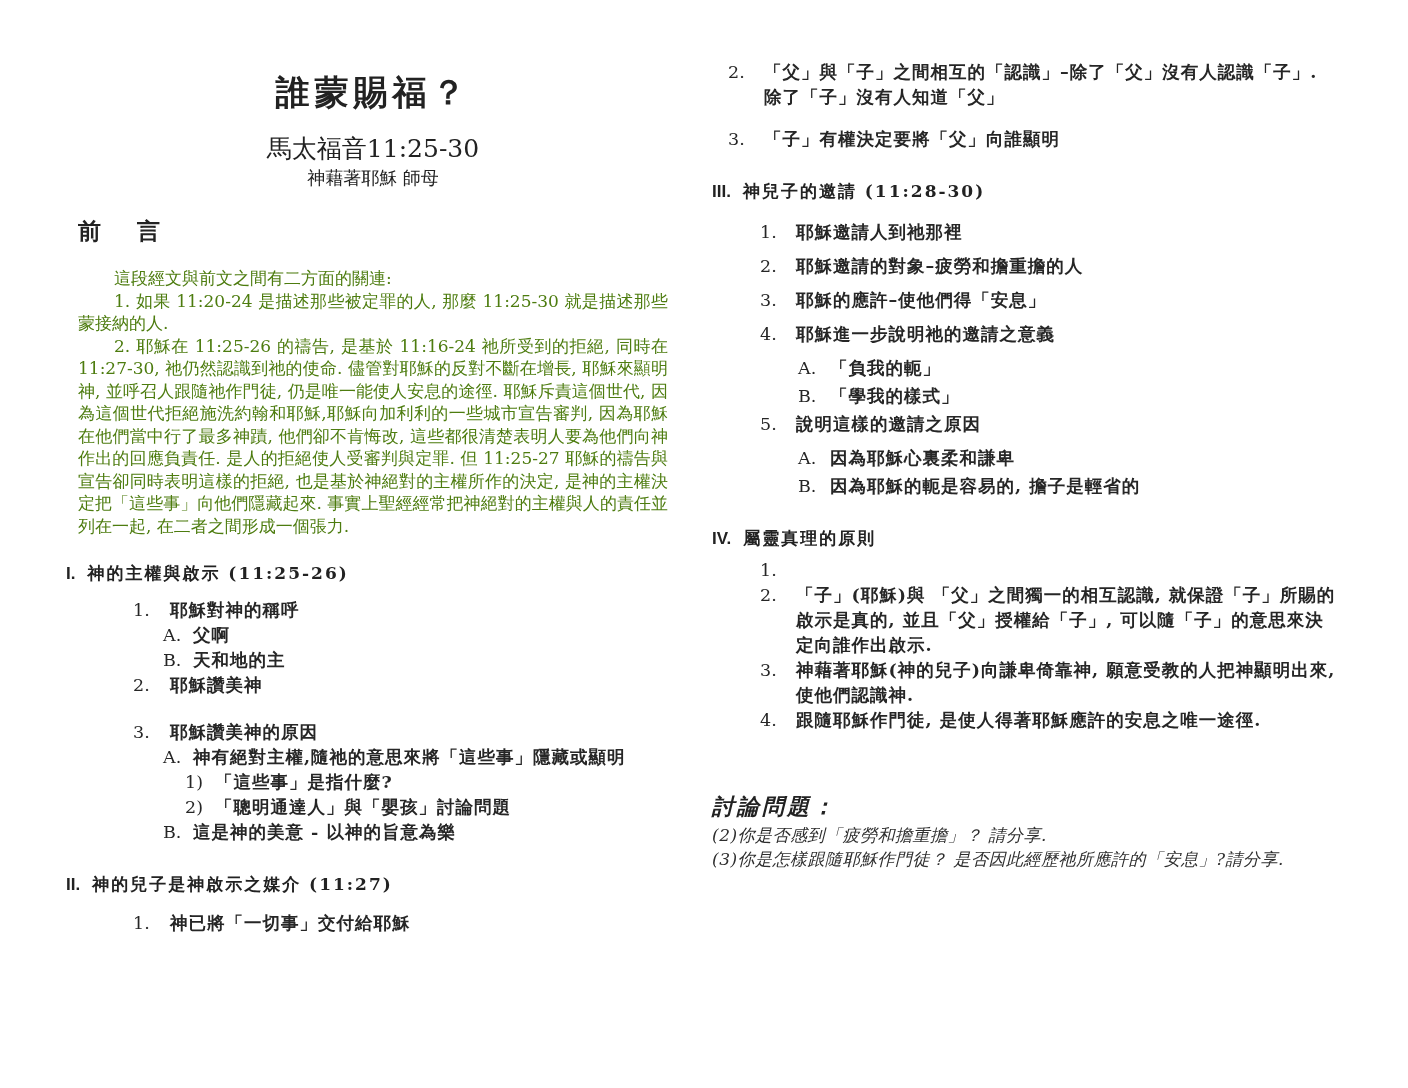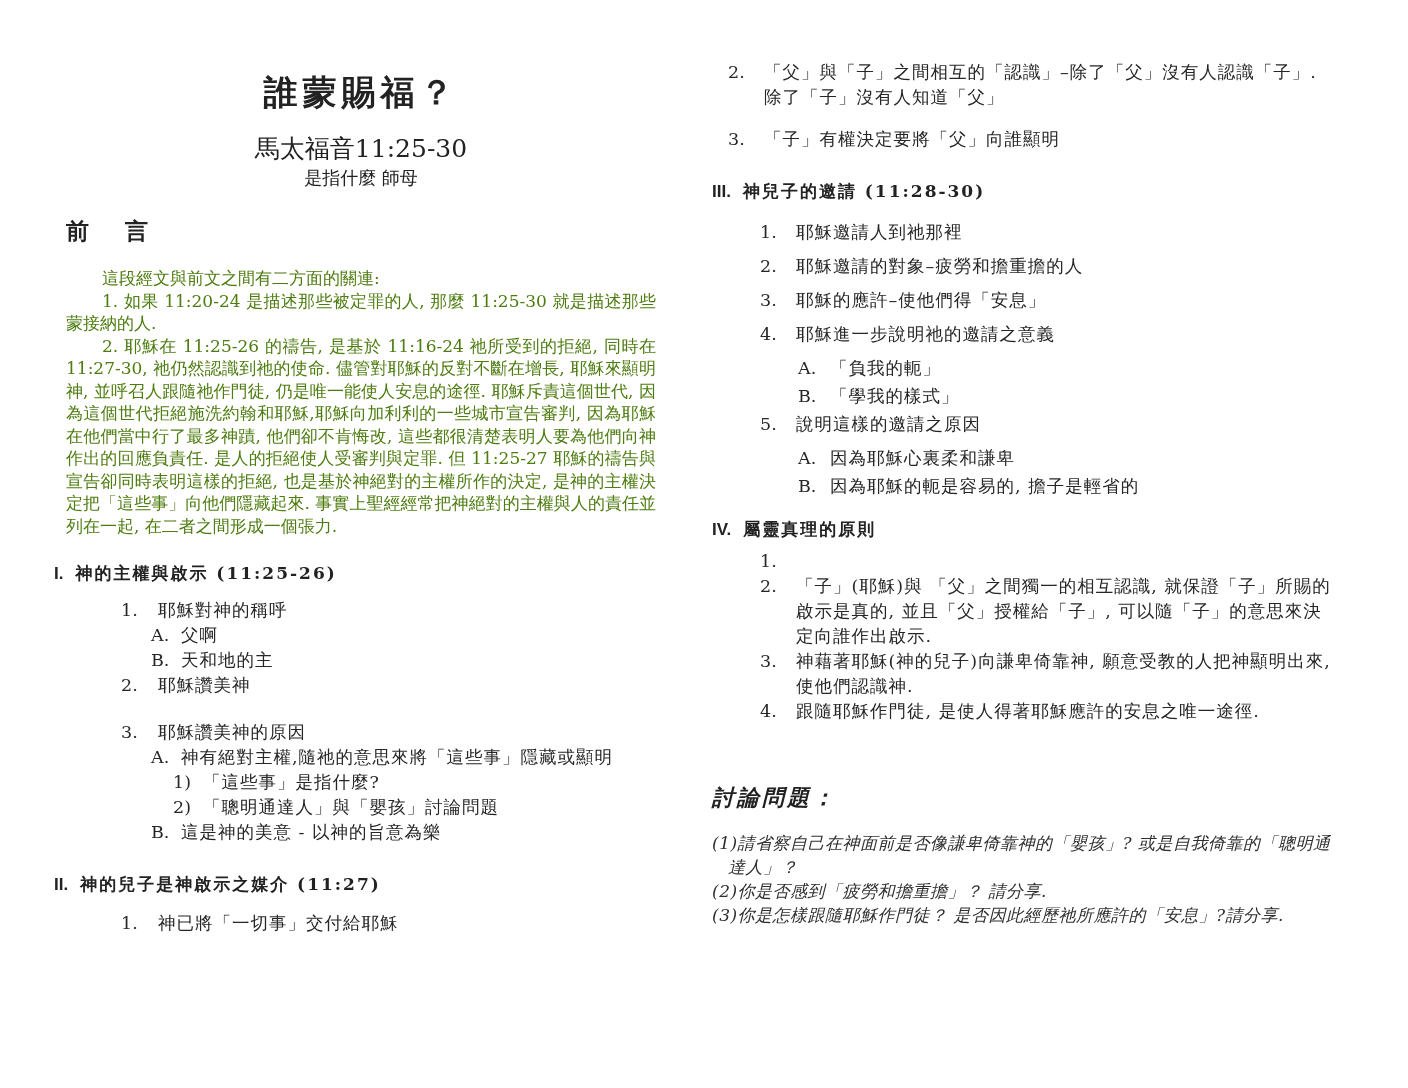--- a/index.html
+++ b/index.html
@@ -5,21 +5,21 @@
   html, body { margin:0; padding:0; background:#e8e8e8; }
   .page {
     position:relative;
     width:1408px; height:1088px;
     background:#ffffff;
     color:#222222;
     font-family:"DejaVu Serif","Liberation Serif",serif;
     overflow:hidden;
   }
   .col { position:absolute; top:0; }
-  .col-left  { left:66px;  width:590px; }
+  .col-left  { left:78px;  width:590px; }
   .col-right { left:712px; width:628px; }
 
   
   .title-block { text-align:center; padding-top:72px; }
   .doc-title { font-size:34px; font-weight:bold; letter-spacing:5px; line-height:40px; margin:0; }
   .scripture { font-size:25px; margin-top:25px; line-height:24px; }
   .author    { font-size:18px; margin-top:6px; line-height:22px; }
 
   
   .preface-heading { font-size:23px; font-weight:bold; letter-spacing:14px; margin:28px 0 0 0; line-height:28px; }
@@ -27,21 +27,21 @@
   .preface p { font-size:17px; line-height:22.5px; margin:0; text-indent:36px; text-align:justify; color:#4d7c0f; }
 
   
   .sec-head { font-size:17px; font-weight:bold; line-height:30px; display:flex; align-items:baseline; }
   .col-left .sec-head { margin-left:-12px; }
   .sec-num { font-family:"Liberation Sans","DejaVu Sans",sans-serif; font-weight:bold; flex:none; padding-right:12px; }
   .sec-title { letter-spacing:2px; }
 
   .row { display:flex; font-size:17.5px; line-height:25px; color:#262626; }
   .row .m { flex:none; }
-  .row .t { letter-spacing:1px; }
+  .row .t { letter-spacing:1px;font-weight:bold; }
 
   
   .col-left .lvl1 { padding-left:55px; }  .col-left .lvl1 .m { width:37px; }
   .col-left .lvl2 { padding-left:85px; }  .col-left .lvl2 .m { width:30px; }
   .col-left .lvl3 { padding-left:107px; } .col-left .lvl3 .m { width:30px; }
 
   
   .col-right .lvl0 { padding-left:16px; } .col-right .lvl0 .m { width:36px; }
   .col-right .lvl1 { padding-left:48px; } .col-right .lvl1 .m { width:36px; }
   .col-right .lvl2 { padding-left:86px; } .col-right .lvl2 .m { width:32px; }
@@ -54,21 +54,21 @@
   .sec2-left .sec-head { margin-bottom:11px; }
 
   .col-right .top-items { padding-top:60px; }
   .col-right .top-items .row { margin-bottom:17px; }
 
   .sec3 { margin-top:24px; }
   .sec3 .sec-head { margin-bottom:13px; }
   .sec3 .row { margin-bottom:9px; }
   .sec3 .row.lvl2 { margin-bottom:3px; }
 
-  .sec4 { margin-top:15px; }
+  .sec4 { margin-top:24px; }
   .sec4 .sec-head { margin-bottom:4px; }
   .sec4 .row { margin-bottom:0; }
 
   
   .discussion { margin-top:62px; }
   .discussion-heading { font-size:22px; font-weight:bold; font-style:italic; letter-spacing:3px; line-height:28px; margin:0;font-family:Liberation Mono, monospace; }
   .discussion .q {
     font-style:italic; font-size:17px; line-height:24px; color:#2e2e2e;
     margin:0; padding-left:16px; text-indent:-16px; letter-spacing:0.5px;
   }
@@ -77,21 +77,21 @@
 </head>
 <body>
 
 <div class="page">
 
   <div class="col col-left">
 
     <div class="title-block">
       <h1 class="doc-title">誰蒙賜福？</h1>
       <div class="scripture">馬太福音11:25-30</div>
-      <div class="author">是指什麼 師母</div>
+      <div class="author">神藉著耶穌 師母</div>
     </div>
 
     <h2 class="preface-heading">前 言</h2>
 
     <div class="preface">
       <p>這段經文與前文之間有二方面的關連:</p>
       <p>1. 如果 11:20-24 是描述那些被定罪的人, 那麼 11:25-30 就是描述那些蒙接納的人.</p>
       <p>2. 耶穌在 11:25-26 的禱告, 是基於 11:16-24 祂所受到的拒絕, 同時在 11:27-30, 祂仍然認識到祂的使命. 儘管對耶穌的反對不斷在增長, 耶穌來顯明神, 並呼召人跟隨祂作門徒, 仍是唯一能使人安息的途徑. 耶穌斥責這個世代, 因為這個世代拒絕施洗約翰和耶穌,耶穌向加利利的一些城市宣告審判, 因為耶穌在他們當中行了最多神蹟, 他們卻不肯悔改, 這些都很清楚表明人要為他們向神作出的回應負責任. 是人的拒絕使人受審判與定罪. 但 11:25-27 耶穌的禱告與宣告卻同時表明這樣的拒絕, 也是基於神絕對的主權所作的決定, 是神的主權決定把「這些事」向他們隱藏起來. 事實上聖經經常把神絕對的主權與人的責任並列在一起, 在二者之間形成一個張力.</p>
     </div>
 
@@ -224,19 +224,18 @@
           <span class="t">神藉著耶穌(神的兒子)向謙卑倚靠神, 願意受教的人把神顯明出來, 使他們認識神.</span>
         </div>
       <div class="row lvl1">
           <span class="m">4.</span>
           <span class="t">跟隨耶穌作門徒, 是使人得著耶穌應許的安息之唯一途徑.</span>
         </div>
     </div>
 
     <div class="discussion">
       <h3 class="discussion-heading">討論問題：</h3>
-      <p class="q q-first">(1)請省察自己在神面前是否像謙卑倚靠神的「嬰孩」? 或是自我倚靠的「聰明通達人」？</p>
       <p class="q">(2)你是否感到「疲勞和擔重擔」？ 請分享.</p>
       <p class="q">(3)你是怎樣跟隨耶穌作門徒？ 是否因此經歷祂所應許的「安息」?請分享.</p>
     </div>
 
   </div>
 </div>
 
 </body></html>

